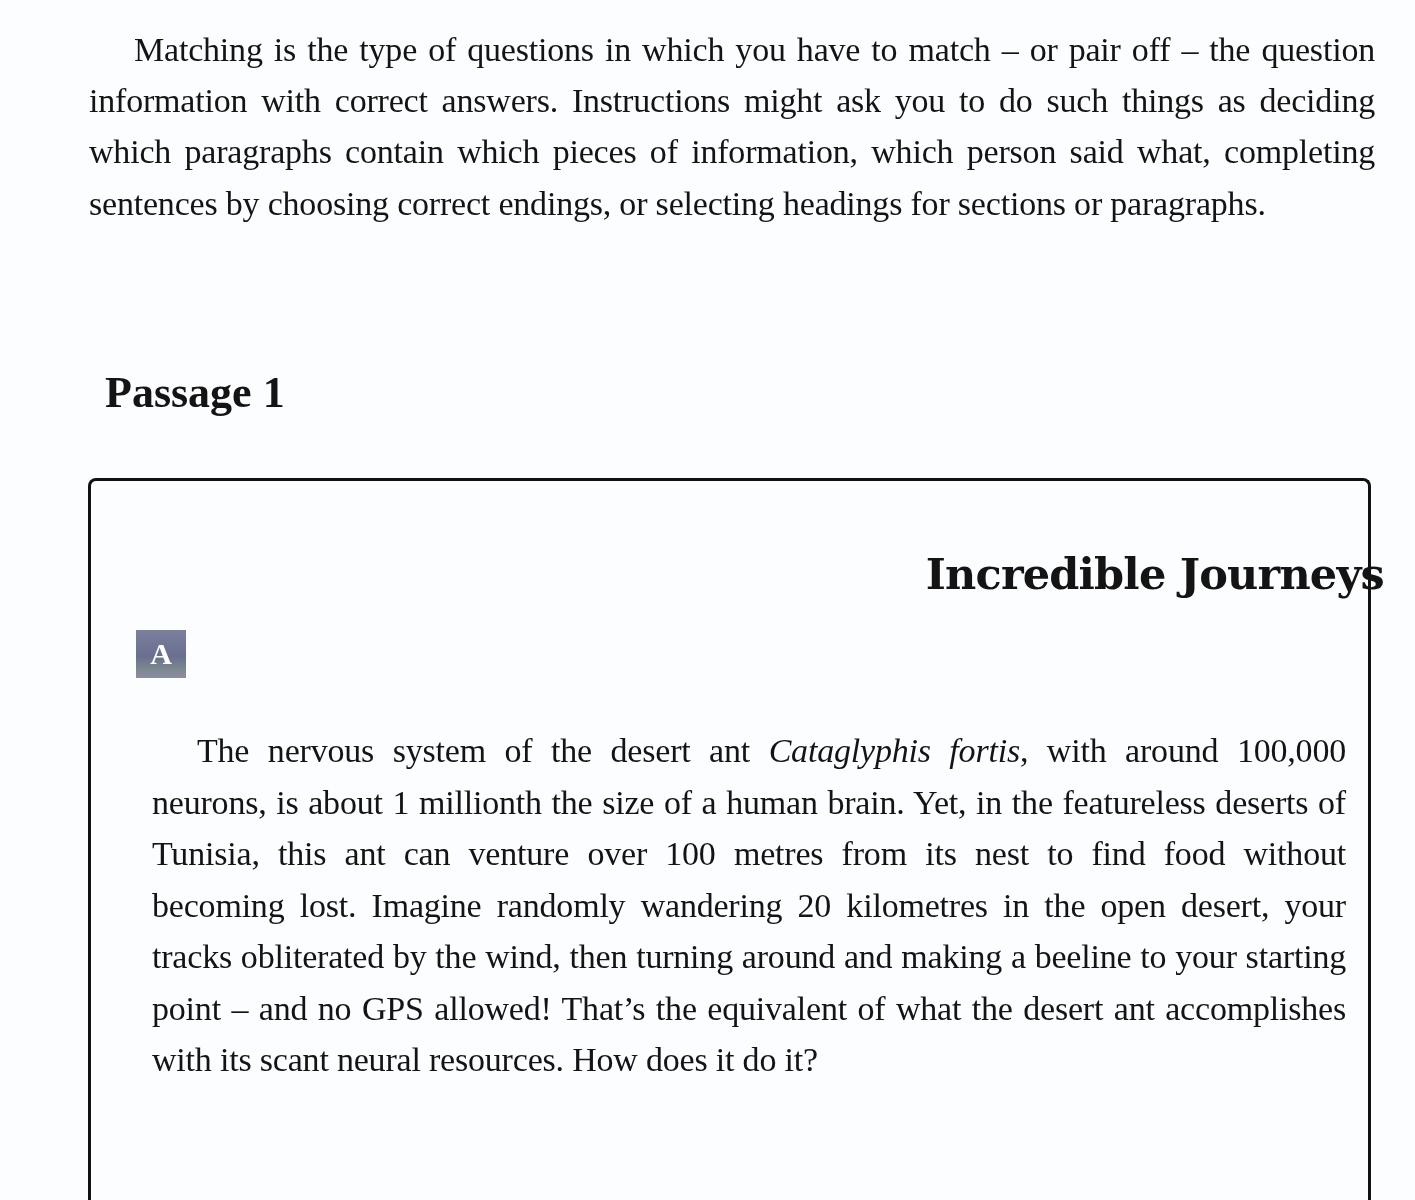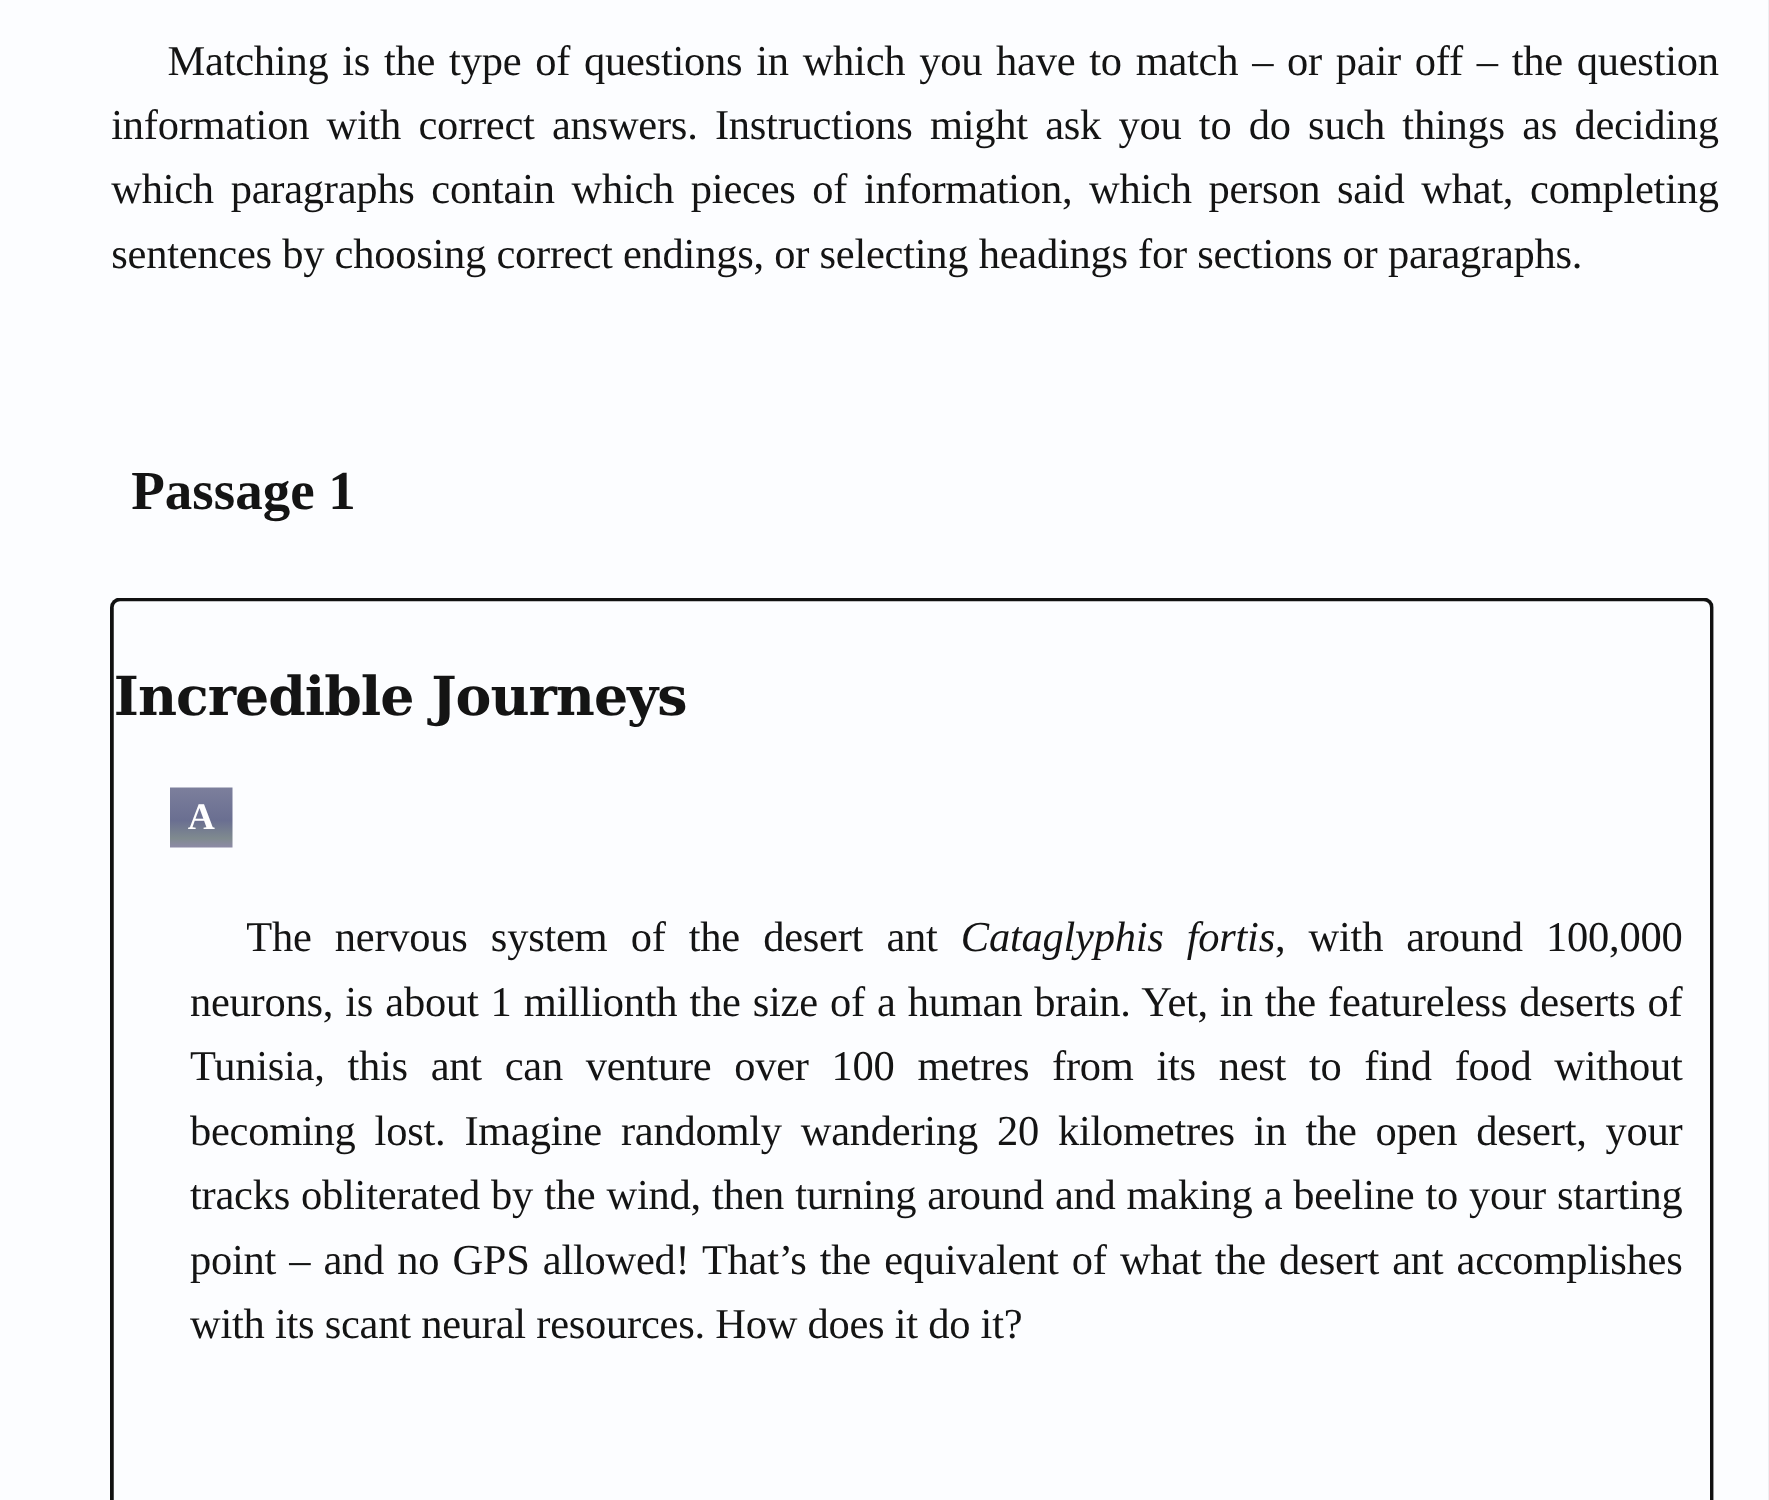--- a/index.html
+++ b/index.html
@@ -45,22 +45,22 @@
     border: 3px solid #111;
     border-bottom: none;
     border-radius: 8px 8px 0 0;
     box-sizing: border-box;
   }
   .passage-title {
     position: absolute;
     left: 0;
     top: 50px;
     width: 100%;
-    margin: 0;
-    text-align: left;
+    margin: 16px;
+    text-align: right;
     font-family: "DejaVu Serif", serif;
     font-weight: bold;
     font-size: 43px;
     line-height: 54px;
     letter-spacing: -0.8px;
   }
   .para-badge {
     position: absolute;
     left: 45px;
     top: 149px;

